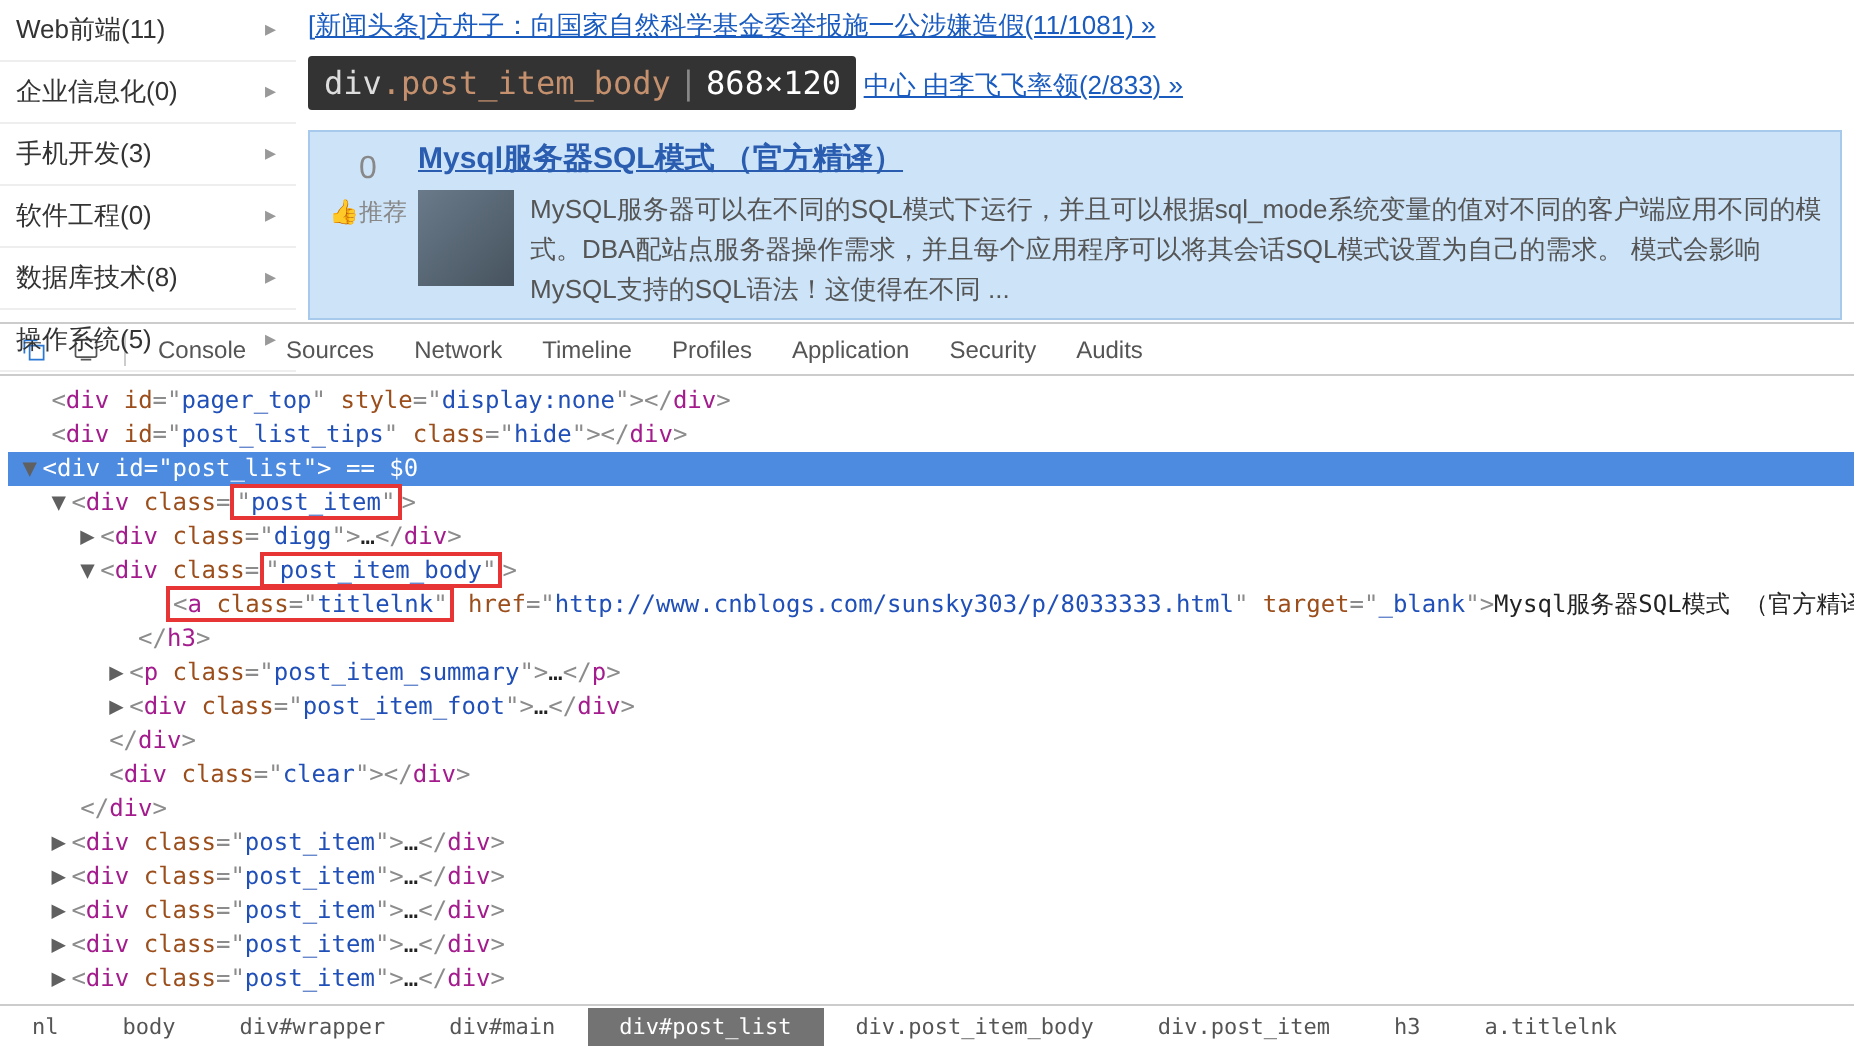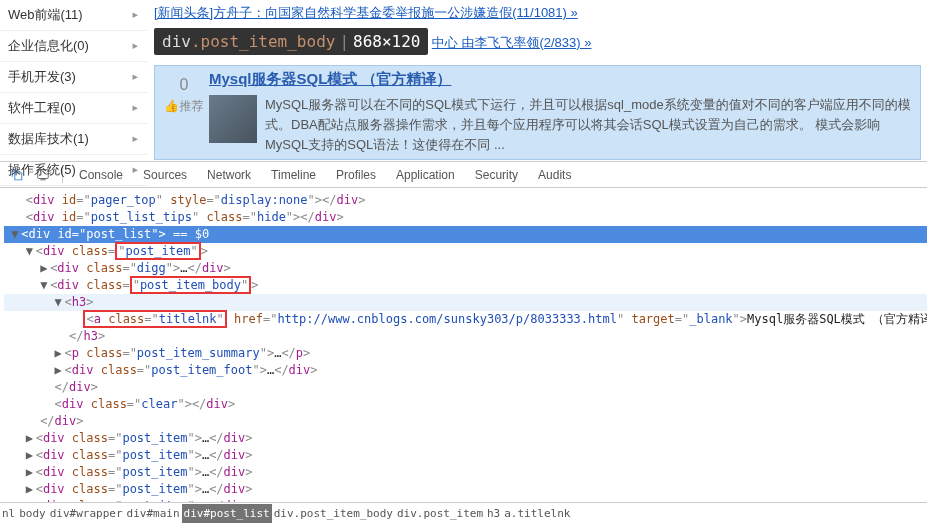--- a/index.html
+++ b/index.html
@@ -49,33 +49,33 @@
   .tag { color: #a31b8c; }
   .attr { color: #9b4e1b; }
   .val { color: #1f4fb7; }
   .punc { color: #8c8c8c; }
   .txt { color: #222; }
   .eqsel { color: #c8d8f0; }
   .redbox { border: 2px solid #e73535; padding: 0 1px; }
 
   
   .crumbs { display: flex; align-items: center; border-top: 1px solid #ccc; height: 21px; font-family: Consolas, monospace; font-size: 11px; color: #555; }
-  .crumb { padding: 3px 2px; cursor: pointer; text-align: right; }
+  .crumb { padding: 3px 16px; cursor: pointer; text-align: right; }
   .crumb.active { background: #737373; color: #fff; }
 </style>
 </head>
 <body>
 
 <div class="top">
   <div class="sidebar">
     <div class="sidebar-item"><span>Web前端(11)</span><span class="arrow">▸</span></div>
     <div class="sidebar-item"><span>企业信息化(0)</span><span class="arrow">▸</span></div>
     <div class="sidebar-item"><span>手机开发(3)</span><span class="arrow">▸</span></div>
     <div class="sidebar-item"><span>软件工程(0)</span><span class="arrow">▸</span></div>
-    <div class="sidebar-item"><span>数据库技术(1)</span><span class="arrow">▸</span></div>
+    <div class="sidebar-item"><span>数据库技术(8)</span><span class="arrow">▸</span></div>
     <div class="sidebar-item"><span>操作系统(5)</span><span class="arrow">▸</span></div>
   </div>
 
   <div class="content">
     <div class="links">
       <div class="link-line"><a href="#">[新闻头条]方舟子：向国家自然科学基金委举报施一公涉嫌造假(11/1081) »</a></div>
       <div class="link-line">
         <span class="tooltip">
           <span class="sel">div</span><span class="cls">.post_item_body</span><span class="sep">|</span><span class="dim">868×120</span>
         </span>
@@ -125,21 +125,20 @@
     </div>
   </div>
 
   <div class="elements">
 <div class="line">   <span class="punc">&lt;</span><span class="tag">div</span> <span class="attr">id</span><span class="punc">="</span><span class="val">pager_top</span><span class="punc">"</span> <span class="attr">style</span><span class="punc">="</span><span class="val">display:none</span><span class="punc">"&gt;&lt;/</span><span class="tag">div</span><span class="punc">&gt;</span></div>
 <div class="line">   <span class="punc">&lt;</span><span class="tag">div</span> <span class="attr">id</span><span class="punc">="</span><span class="val">post_list_tips</span><span class="punc">"</span> <span class="attr">class</span><span class="punc">="</span><span class="val">hide</span><span class="punc">"&gt;&lt;/</span><span class="tag">div</span><span class="punc">&gt;</span></div>
 <div class="line sel"> <span class="tri">▼</span><span class="punc">&lt;</span><span class="tag">div</span> <span class="attr">id</span><span class="punc">="</span><span class="val">post_list</span><span class="punc">"&gt;</span><span class="eqsel"> == $0</span></div>
 <div class="line">   <span class="tri">▼</span><span class="punc">&lt;</span><span class="tag">div</span> <span class="attr">class</span><span class="punc">=</span><span class="redbox"><span class="punc">"</span><span class="val">post_item</span><span class="punc">"</span></span><span class="punc">&gt;</span></div>
 <div class="line">     <span class="tri">▶</span><span class="punc">&lt;</span><span class="tag">div</span> <span class="attr">class</span><span class="punc">="</span><span class="val">digg</span><span class="punc">"&gt;</span><span class="txt">…</span><span class="punc">&lt;/</span><span class="tag">div</span><span class="punc">&gt;</span></div>
 <div class="line">     <span class="tri">▼</span><span class="punc">&lt;</span><span class="tag">div</span> <span class="attr">class</span><span class="punc">=</span><span class="redbox"><span class="punc">"</span><span class="val">post_item_body</span><span class="punc">"</span></span><span class="punc">&gt;</span></div>
-<div class="line hover">       <span class="tri">▼</span><span class="punc">&lt;</span><span class="tag">h3</span><span class="punc">&gt;</span></div>
 <div class="line">           <span class="redbox"><span class="punc">&lt;</span><span class="tag">a</span> <span class="attr">class</span><span class="punc">="</span><span class="val">titlelnk</span><span class="punc">"</span></span> <span class="attr">href</span><span class="punc">="</span><span class="val">http://www.cnblogs.com/sunsky303/p/8033333.html</span><span class="punc">"</span> <span class="attr">target</span><span class="punc">="</span><span class="val">_blank</span><span class="punc">"&gt;</span><span class="txt">Mysql服务器SQL模式 （官方精译）</span></div>
 <div class="line">         <span class="punc">&lt;/</span><span class="tag">h3</span><span class="punc">&gt;</span></div>
 <div class="line">       <span class="tri">▶</span><span class="punc">&lt;</span><span class="tag">p</span> <span class="attr">class</span><span class="punc">="</span><span class="val">post_item_summary</span><span class="punc">"&gt;</span><span class="txt">…</span><span class="punc">&lt;/</span><span class="tag">p</span><span class="punc">&gt;</span></div>
 <div class="line">       <span class="tri">▶</span><span class="punc">&lt;</span><span class="tag">div</span> <span class="attr">class</span><span class="punc">="</span><span class="val">post_item_foot</span><span class="punc">"&gt;</span><span class="txt">…</span><span class="punc">&lt;/</span><span class="tag">div</span><span class="punc">&gt;</span></div>
 <div class="line">       <span class="punc">&lt;/</span><span class="tag">div</span><span class="punc">&gt;</span></div>
 <div class="line">       <span class="punc">&lt;</span><span class="tag">div</span> <span class="attr">class</span><span class="punc">="</span><span class="val">clear</span><span class="punc">"&gt;&lt;/</span><span class="tag">div</span><span class="punc">&gt;</span></div>
 <div class="line">     <span class="punc">&lt;/</span><span class="tag">div</span><span class="punc">&gt;</span></div>
 <div class="line">   <span class="tri">▶</span><span class="punc">&lt;</span><span class="tag">div</span> <span class="attr">class</span><span class="punc">="</span><span class="val">post_item</span><span class="punc">"&gt;</span><span class="txt">…</span><span class="punc">&lt;/</span><span class="tag">div</span><span class="punc">&gt;</span></div>
 <div class="line">   <span class="tri">▶</span><span class="punc">&lt;</span><span class="tag">div</span> <span class="attr">class</span><span class="punc">="</span><span class="val">post_item</span><span class="punc">"&gt;</span><span class="txt">…</span><span class="punc">&lt;/</span><span class="tag">div</span><span class="punc">&gt;</span></div>
 <div class="line">   <span class="tri">▶</span><span class="punc">&lt;</span><span class="tag">div</span> <span class="attr">class</span><span class="punc">="</span><span class="val">post_item</span><span class="punc">"&gt;</span><span class="txt">…</span><span class="punc">&lt;/</span><span class="tag">div</span><span class="punc">&gt;</span></div>

